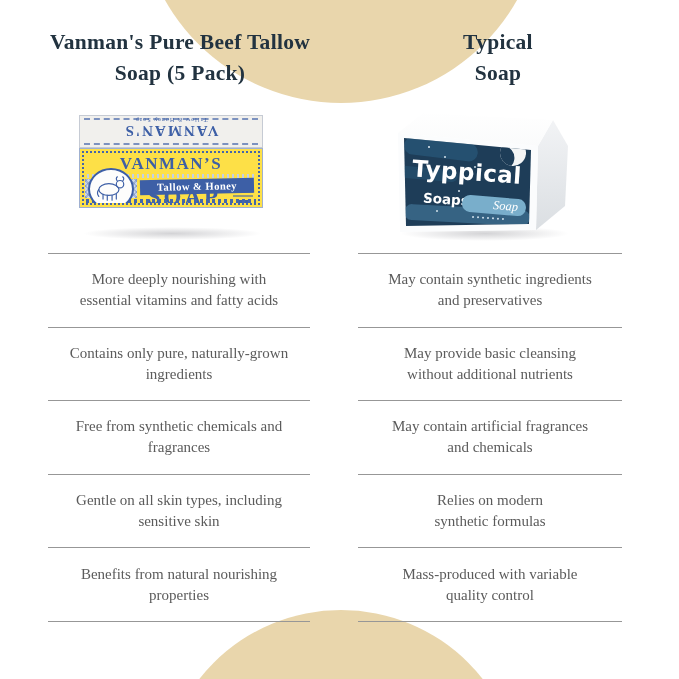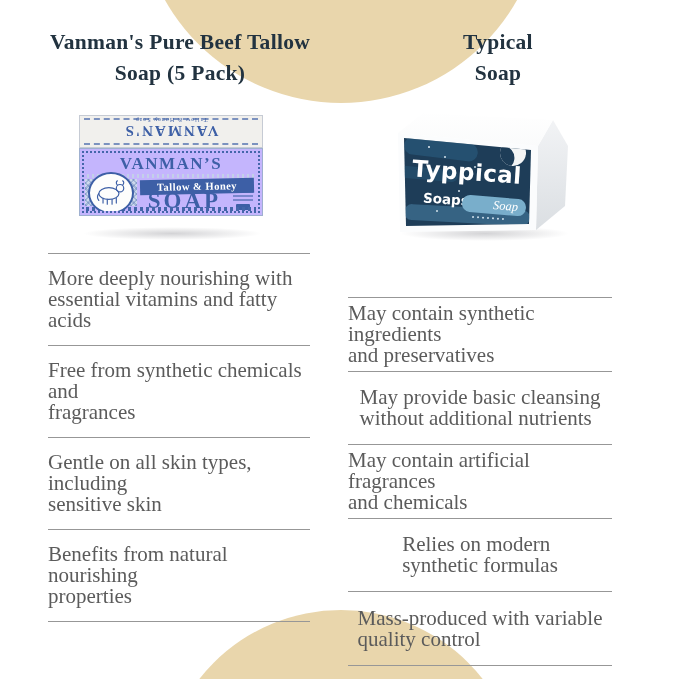--- a/index.html
+++ b/index.html
@@ -21,26 +21,26 @@
     letter-spacing:.3px;color:var(--heading-text,#223340);
     white-space:pre-line;
   }
   .heading.left{left:18px;width:324px;}
   .heading.right{left:398px;width:200px;}
 
   
   .col{position:absolute;top:253px;height:368px;display:flex;flex-direction:column;
        border-bottom:1px solid var(--divider,#979797);}
   .col.left{left:48px;width:262px;}
-  .col.right{left:348px;width:264px;margin-top:44px;}
+  .col.right{left:358px;width:264px;}
   .cell{
     flex:1;display:flex;align-items:center;justify-content:center;
     border-top:1px solid var(--divider,#979797);
-    font-size:21px;line-height:21px;color:var(--body-text,#5b5b5b);
-    text-align:left;white-space:pre-line;
+    font-size:15px;line-height:21px;color:var(--body-text,#5b5b5b);
+    text-align:center;white-space:pre-line;
   }
 
   
   .pshadow{position:absolute;border-radius:50%;
     background:radial-gradient(ellipse at center, rgba(110,110,118,.30), rgba(110,110,118,0) 70%);}
   .pshadow.lbox{left:82px;top:227px;width:180px;height:13px;}
   .pshadow.tbox{left:400px;top:226px;width:170px;height:15px;}
 
   
   .lbox{position:absolute;left:79px;top:115px;width:184px;height:119px;}
@@ -51,21 +51,21 @@
   .lbox-top::before,.lbox-top::after{
     content:"";position:absolute;left:4px;right:4px;height:0;
     border-top:2px dashed rgba(61,95,166,.65);
   }
   .lbox-top::before{top:2px;}
   .lbox-top::after{bottom:2px;}
   .flip{transform:rotate(180deg);text-align:center;color:var(--vanmans-blue,#3d5fa6);}
   .lbox-top-brand{font-size:15px;font-weight:bold;letter-spacing:2px;line-height:15px;}
   .lbox-top-small{font-size:6px;letter-spacing:1px;line-height:7px;}
   .lbox-front{
-    position:relative;height:68px;background:#c4b5fd;
+    position:relative;height:60px;background:#fde047;
     border:1px solid #9fb0d0;box-sizing:border-box;padding:2px;
   }
   .lbox-inner{
     height:100%;box-sizing:border-box;border:2px dotted #4466aa;
     display:flex;flex-direction:column;overflow:hidden;
   }
   .lbox-brandrow{
     height:21px;display:flex;align-items:center;justify-content:center;
     font-size:17px;font-weight:bold;letter-spacing:1.5px;color:var(--vanmans-blue,#3d5fa6);
   }
@@ -232,20 +232,22 @@
           <i></i>
           <i></i>
           <i></i>
       </div>
     </div>
   </div>
 
   <div class="col left">
     <div class="cell">More deeply nourishing with
 essential vitamins and fatty acids</div>
+    <div class="cell">Contains only pure, naturally-grown
+ingredients</div>
     <div class="cell">Free from synthetic chemicals and
 fragrances</div>
     <div class="cell">Gentle on all skin types, including
 sensitive skin</div>
     <div class="cell">Benefits from natural nourishing
 properties</div>
   </div>
 
   <div class="col right">
     <div class="cell">May contain synthetic ingredients

